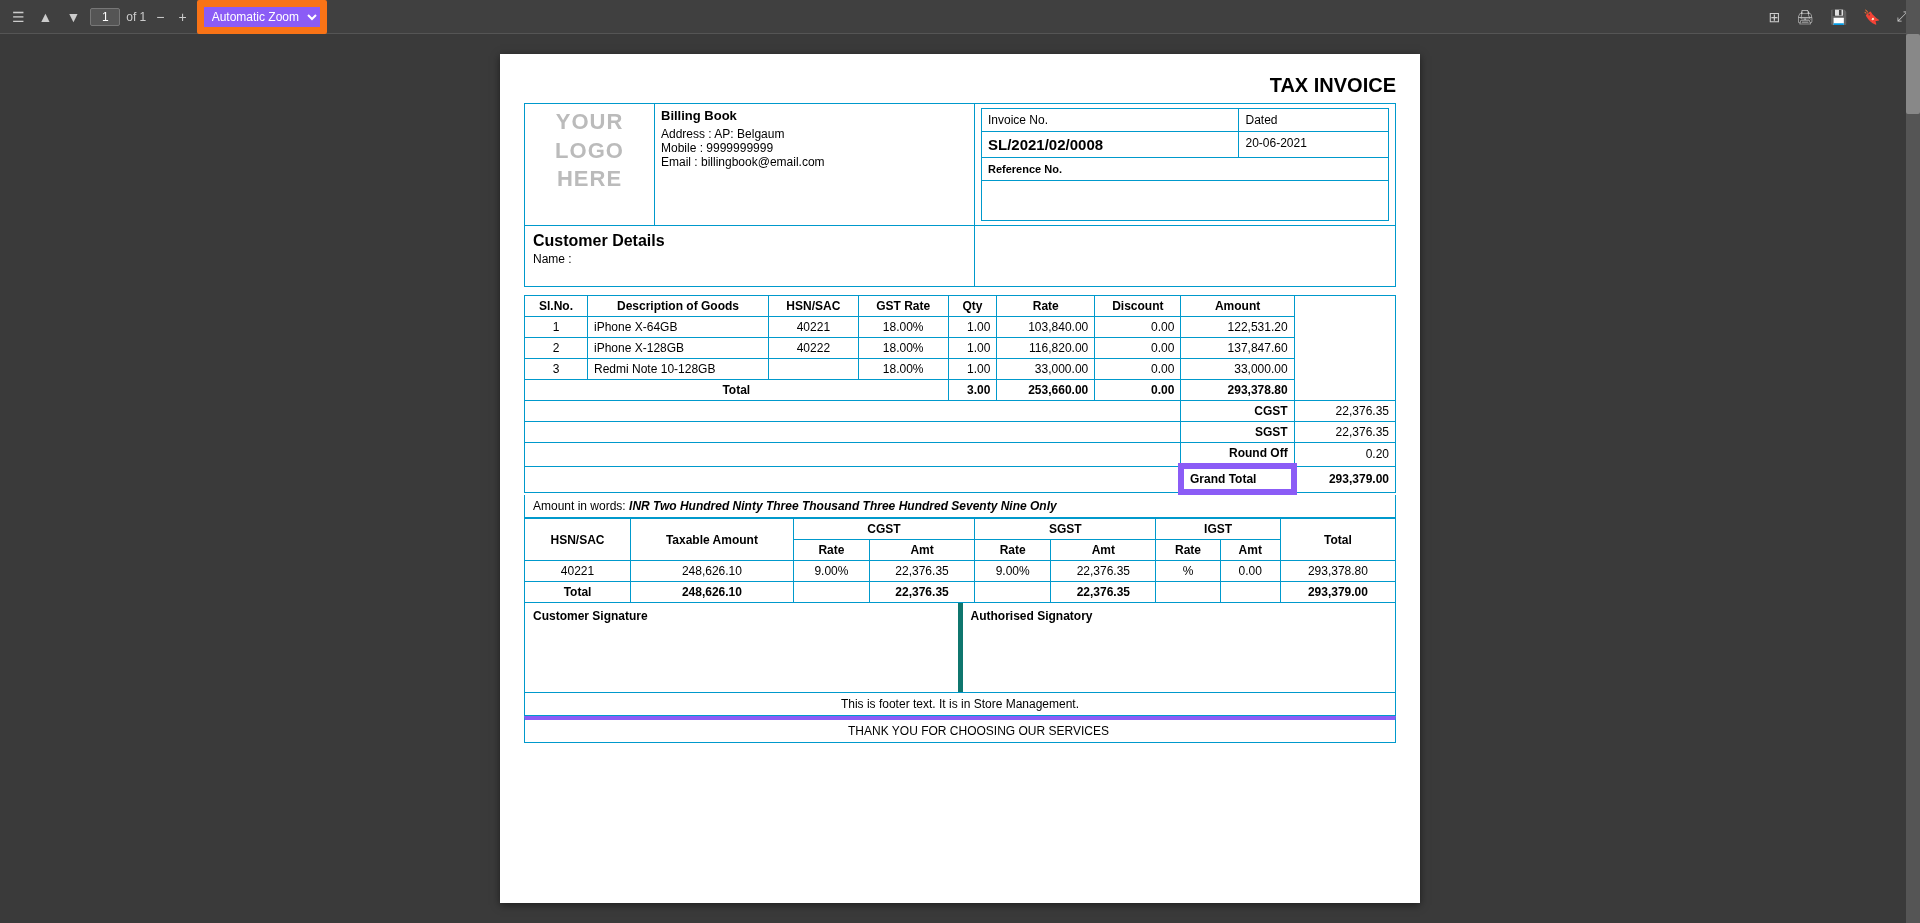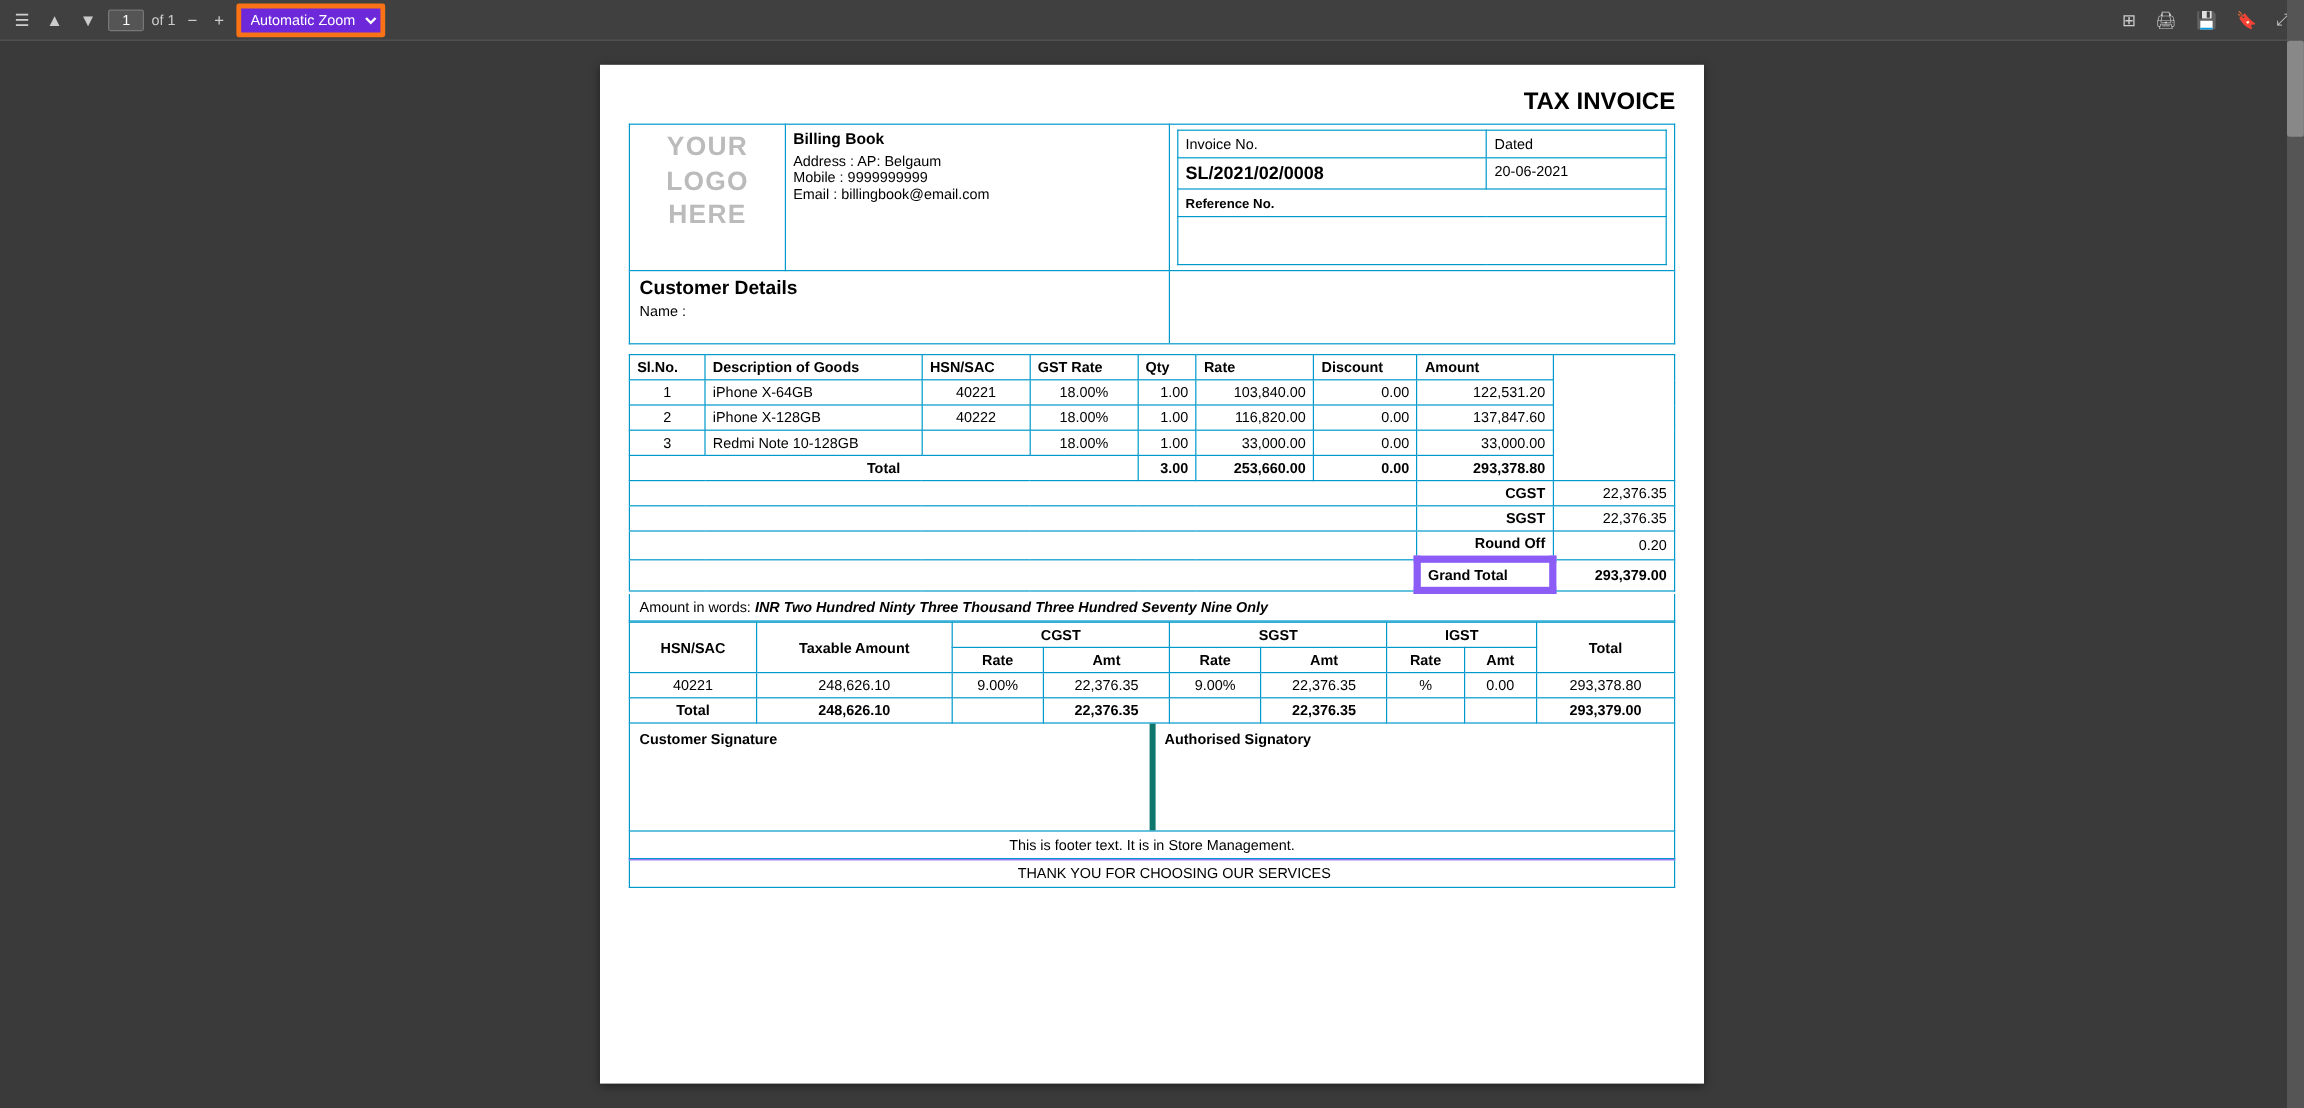--- a/index.html
+++ b/index.html
@@ -43,22 +43,22 @@
       color: #fff;
       font-size: 12px;
       padding: 1px 3px;
       border-radius: 2px;
     }
     .page-label {
       color: #ccc;
       font-size: 12px;
     }
     .zoom-select {
-      background: #6d28d9;
-      border: 4px solid #f97316;
+      background: #8b5cf6;
+      border: 7px solid #f97316;
       color: #fff;
       font-size: 12px;
       padding: 2px 4px;
       border-radius: 2px;
       cursor: pointer;
     }
     .toolbar-right {
       margin-left: auto;
       display: flex;
       gap: 8px;
@@ -177,21 +177,21 @@
       border: 1px solid #0099cc;
       margin-top: 8px;
     }
     .items-table th, .items-table td {
       border: 1px solid #0099cc;
       padding: 3px 6px;
       text-align: left;
     }
     .items-table th {
       font-weight: bold;
-      text-align: left;
+      text-align: center;
       background: #fff;
     }
     .items-table td.center { text-align: center; }
     .items-table td.right { text-align: right; }
 
     .total-row td {
       font-weight: bold;
       text-align: center;
     }
     .total-row td.right { text-align: right; }
@@ -254,21 +254,21 @@
 
     
     .footer-line {
       border: 1px solid #0099cc;
       border-top: none;
       text-align: center;
       padding: 4px 8px;
       font-size: 12px;
     }
     .footer-line.last {
-      border-top: 1px solid #8b5cf6;
+      border-top: 4px solid #8b5cf6;
       padding-left: 45px;
     }
 
     
     .scrollbar {
       position: fixed;
       right: 0;
       top: 0;
       width: 14px;
       height: 100%;

